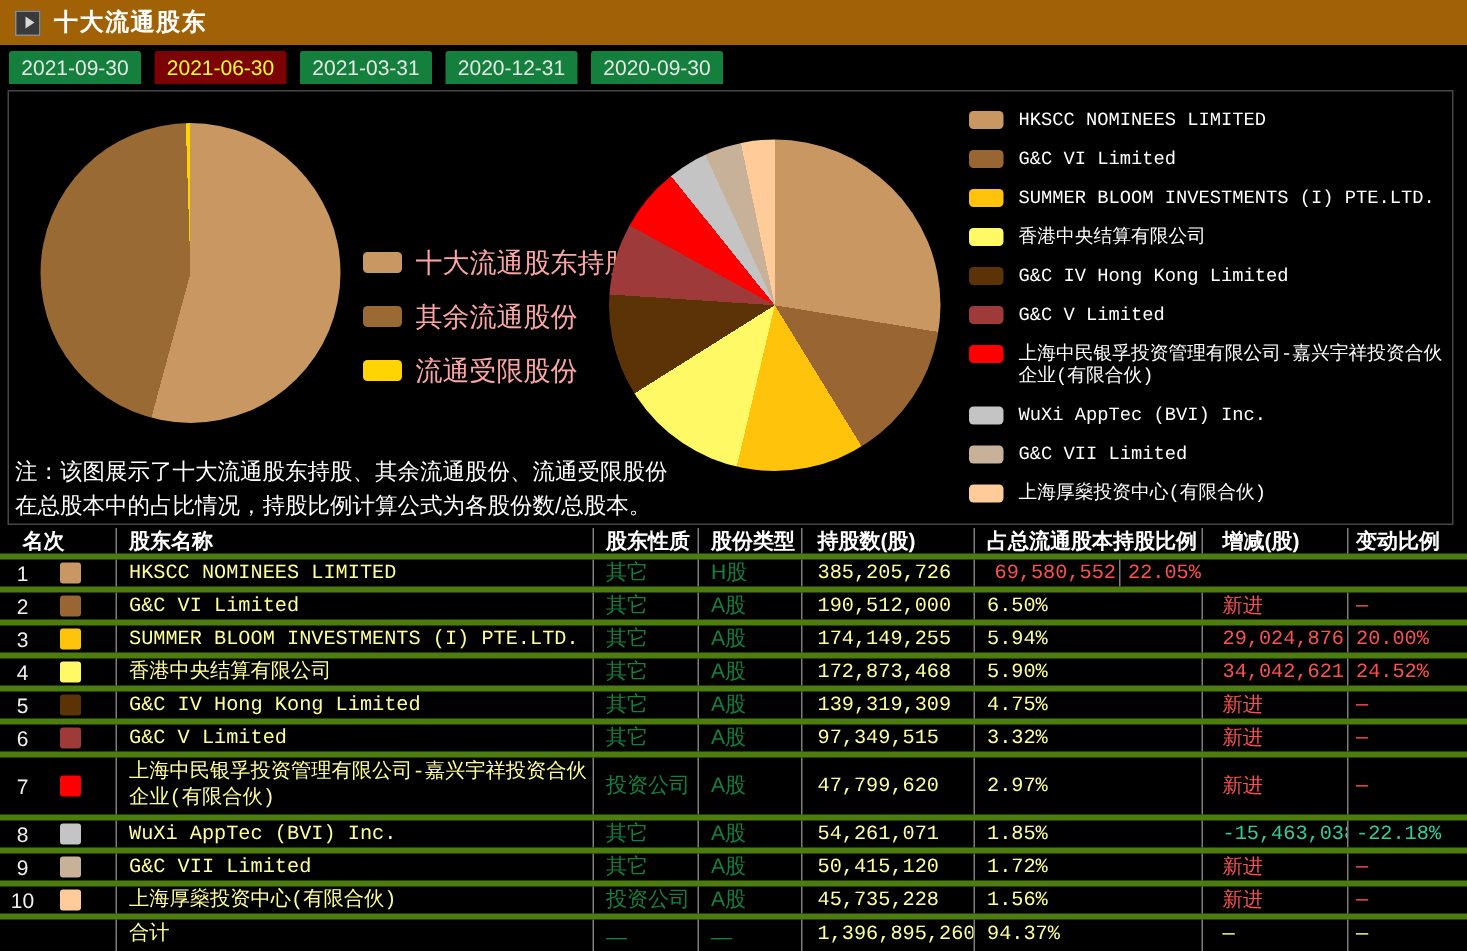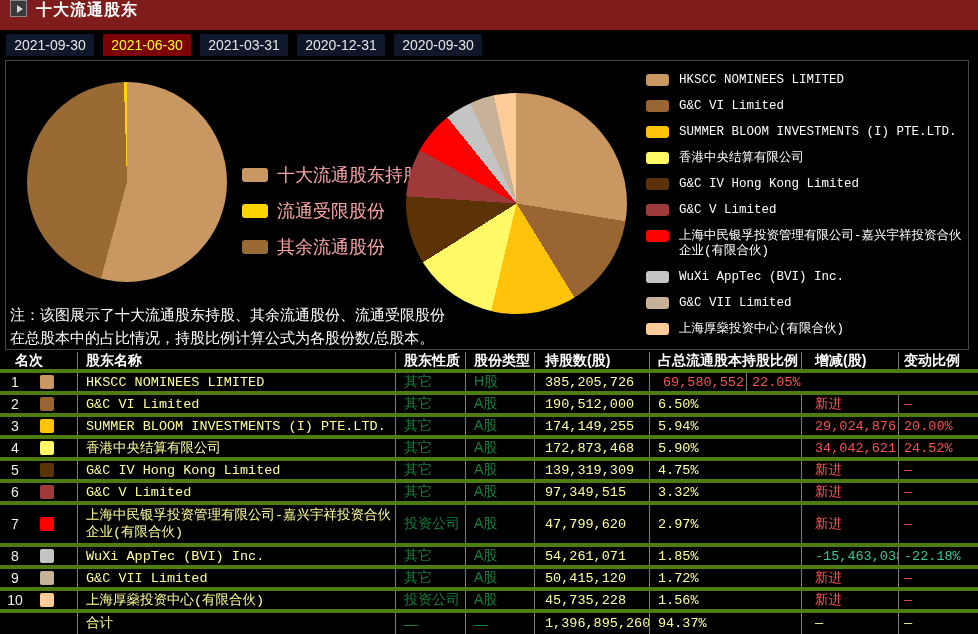--- a/index.html
+++ b/index.html
@@ -1,27 +1,27 @@
 <!DOCTYPE html>
 <html><head>
 <meta charset="utf-8">
 <style>
   html,body{margin:0;padding:0;background:#000;width:978px;height:634px;overflow:hidden;
             font-family:"Liberation Sans",sans-serif;position:relative}
   
-  .hdr{position:absolute;left:0;top:0;width:978px;height:30px;background:#7f1d1d;
-       display:flex;align-items:flex-start}
+  .hdr{position:absolute;left:0;top:0;width:978px;height:30px;background:#a16207;
+       display:flex;align-items:center}
   .arrbox{width:15px;height:15px;margin-left:10px;background:#3a3a3a;border:1px solid #8a8a8a;
           display:flex;align-items:center;justify-content:center;cursor:pointer}
   .tri{width:0;height:0;border-left:6px solid #d8d8d8;border-top:4px solid transparent;
        border-bottom:4px solid transparent;margin-left:2px}
   .ttl{color:#fff;font-weight:bold;font-size:16px;margin-left:9px;letter-spacing:1px}
   
   .tabs{position:absolute;left:6px;top:34px;display:flex;gap:9px}
-  .tab{width:88px;height:22px;line-height:22px;text-align:center;background:#0f172a;
+  .tab{width:88px;height:22px;line-height:22px;text-align:center;background:#15803d;
        color:#e6e6e6;font-size:14px;border-radius:2px 2px 0 0;cursor:pointer;box-sizing:border-box}
   .tab.sel{background:#7b0303;color:#ffff2e}
   
   .panel{position:absolute;left:5px;top:60px;width:964px;height:290px;background:#000;
          border:1px solid #474747;box-sizing:border-box}
   .pie{position:absolute;border-radius:50%}
   #pieL{left:21px;top:21px;width:200px;height:200px}
   #pieR{left:400px;top:32px;width:221px;height:221px}
   .legendL{position:absolute;left:236px;top:102px}
   .legendL .li{display:flex;align-items:center;margin-bottom:12px}
@@ -74,26 +74,26 @@
   </div>
 
 <div class="panel">
   <div id="pieL" class="pie" style="background: conic-gradient(rgb(201, 151, 97) 0deg, rgb(201, 151, 97) 195.12deg, rgb(154, 106, 53) 195.12deg, rgb(154, 106, 53) 358.2deg, rgb(255, 212, 0) 358.2deg, rgb(255, 212, 0) 360deg);"></div>
   <div class="legendL">
       <div class="li">
         <span class="sw" style="background: rgb(201, 151, 97);"></span>
         <span class="lb">十大流通股东持股</span>
       </div>
       <div class="li">
+        <span class="sw" style="background: rgb(154, 106, 53);"></span>
+        <span class="lb">其余流通股份</span>
+      </div>
+      <div class="li">
         <span class="sw" style="background: rgb(255, 212, 0);"></span>
         <span class="lb">流通受限股份</span>
-      </div>
-      <div class="li">
-        <span class="sw" style="background: rgb(154, 106, 53);"></span>
-        <span class="lb">其余流通股份</span>
       </div>
     </div>
   <div id="pieR" class="pie" style="background: conic-gradient(rgb(201, 151, 97) 0deg, rgb(201, 151, 97) 99.27deg, rgb(153, 102, 51) 99.27deg, rgb(153, 102, 51) 148.38deg, rgb(255, 195, 11) 148.38deg, rgb(255, 195, 11) 193.26deg, rgb(255, 249, 102) 193.26deg, rgb(255, 249, 102) 237.83deg, rgb(92, 51, 6) 237.83deg, rgb(92, 51, 6) 273.72deg, rgb(158, 58, 58) 273.72deg, rgb(158, 58, 58) 298.8deg, rgb(255, 0, 0) 298.8deg, rgb(255, 0, 0) 321.24deg, rgb(196, 196, 196) 321.24deg, rgb(196, 196, 196) 335.22deg, rgb(199, 178, 153) 335.22deg, rgb(199, 178, 153) 348.21deg, rgb(255, 204, 153) 348.21deg, rgb(255, 204, 153) 360deg);"></div>
   <div class="legendR">
       <div class="li">
         <span class="sw" style="background: rgb(201, 151, 97);"></span>
         <span class="lb">HKSCC NOMINEES LIMITED</span>
       </div>
       <div class="li">
         <span class="sw" style="background: rgb(153, 102, 51);"></span>

